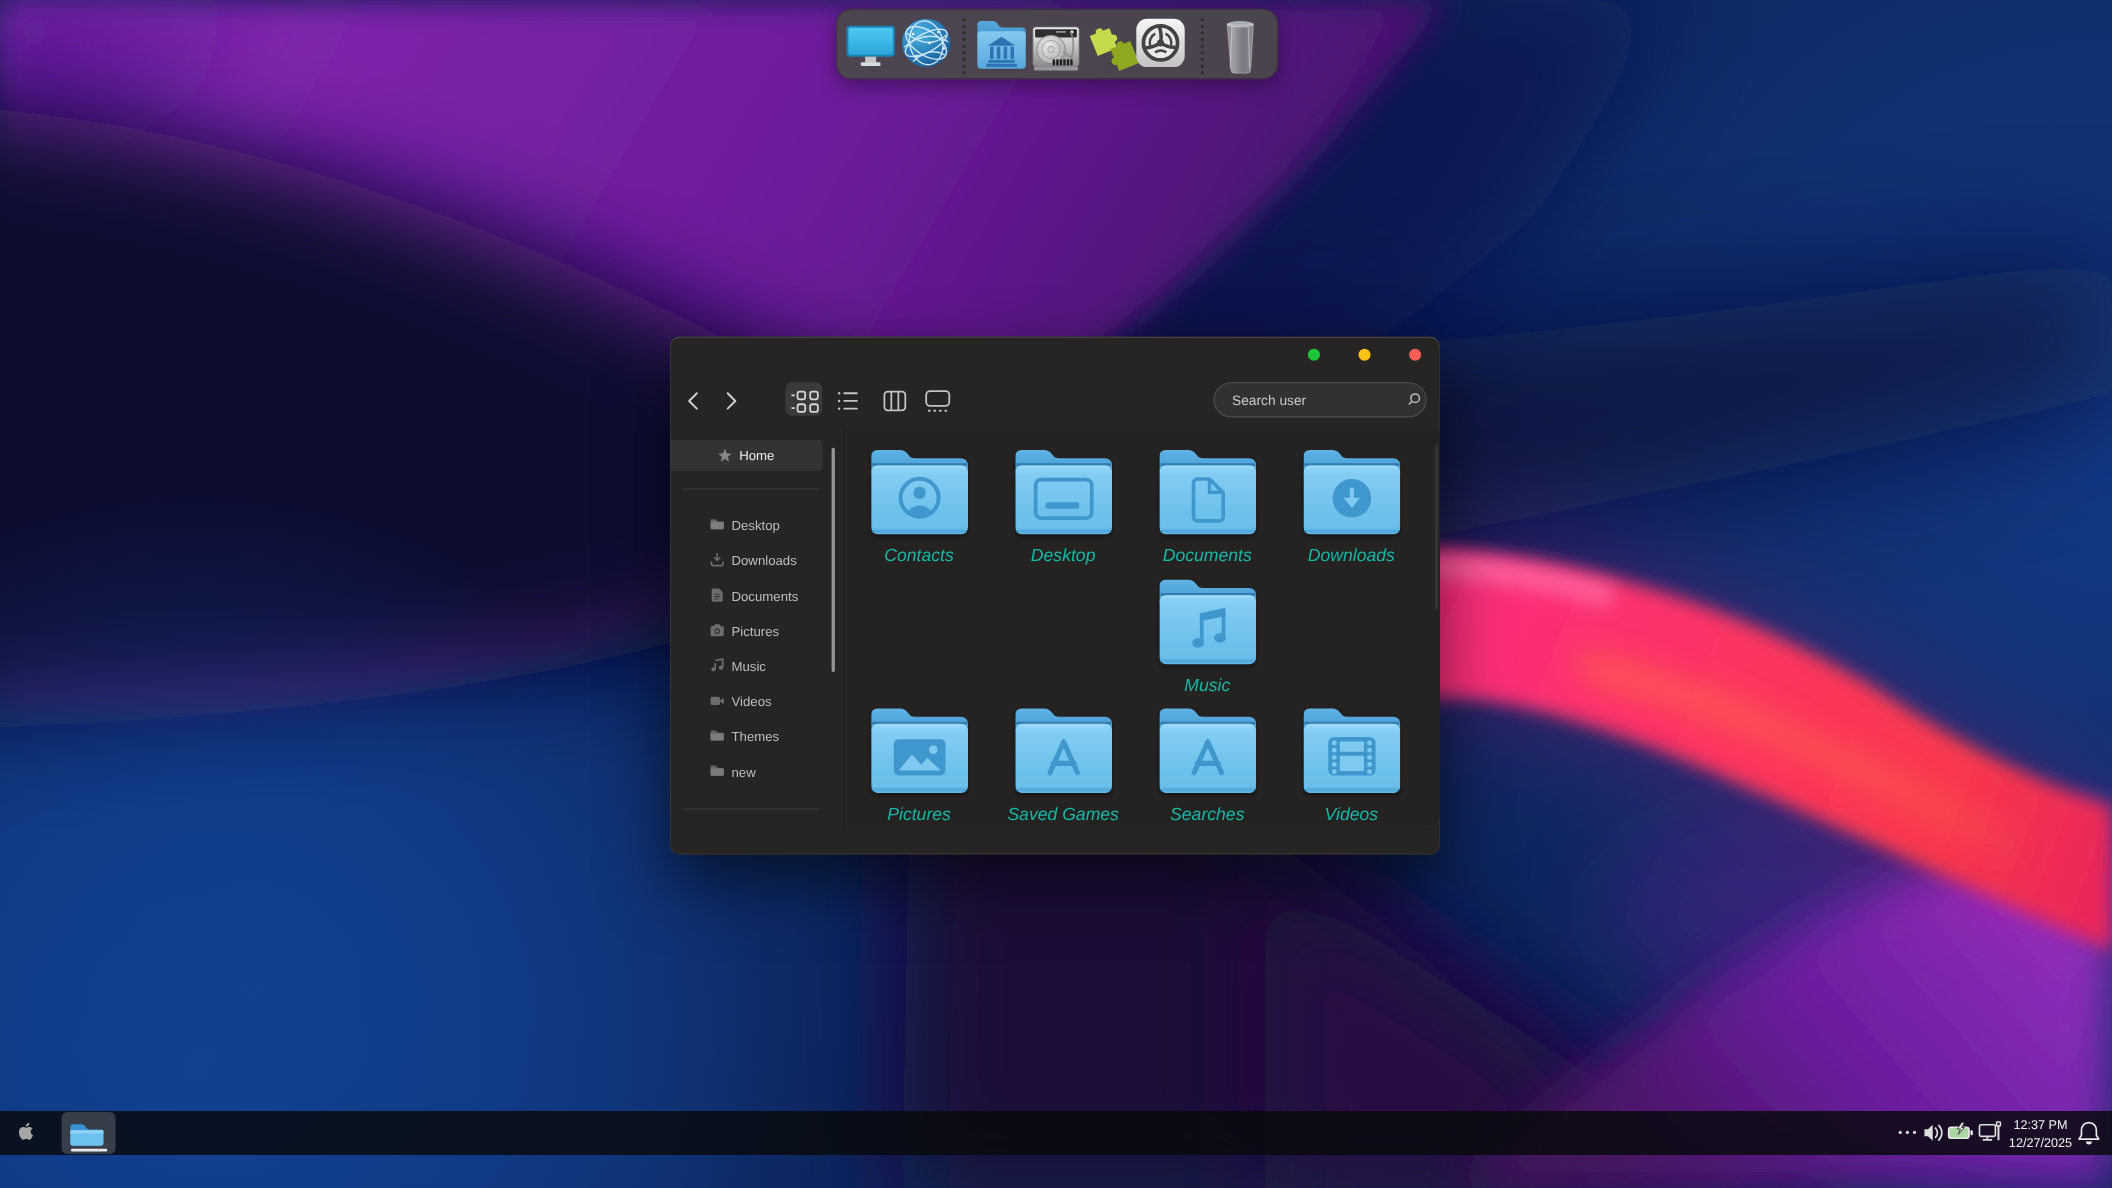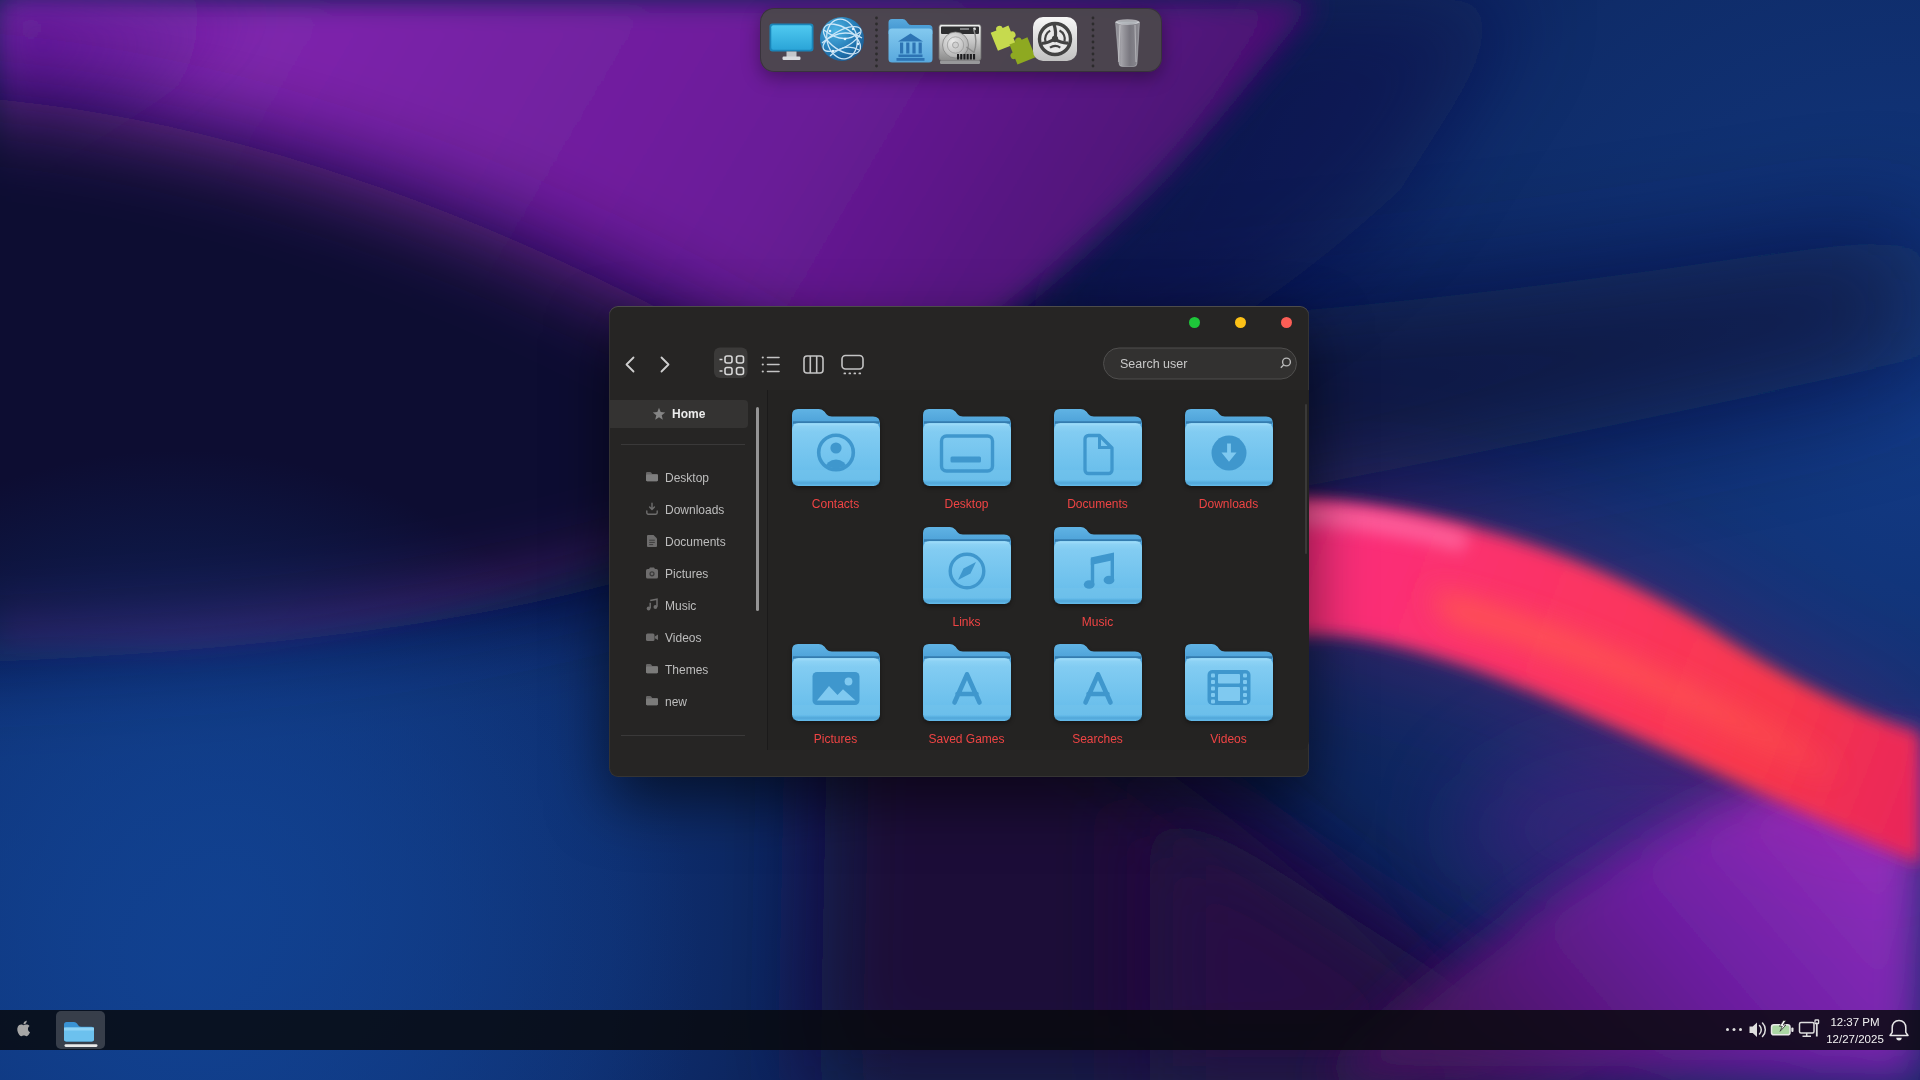--- a/index.html
+++ b/index.html
@@ -13,21 +13,21 @@
 #sidebar { position:absolute; left:0; top:84px; width:158px; height:360px; }
 #sbdiv { position:absolute; left:158px; top:84px; width:1px; height:360px; background:#1b1a1a; }
 #content { position:absolute; left:159px; top:84px; width:541px; height:360px; background:#242322; border-radius:0 0 9px 0; }
 #home { position:absolute; left:1px; top:10px; width:138px; height:28px; background:#343332; border-radius:0 4px 4px 0; }
 .sbitem { position:absolute; left:0; width:158px; height:26px; color:#bdbdbd; font-size:12px; }
 .sbitem span { position:absolute; left:56px; top:6px; }
 .sbitem svg { position:absolute; left:36px; top:5px; opacity:.62; }
 .sep { position:absolute; background:#3a3939; height:1px; }
 .cell { position:absolute; width:110px; text-align:center; }
 .cell svg { display:block; margin:0 auto; filter:drop-shadow(0 2px 2px rgba(0,0,0,.4)); }
-.cell .lb { margin-top:11px; color:#ef4444; font-size:12px; }
+.cell .lb { margin-top:11px; color:#14b8a6; font-size:16px;font-style:italic; }
 #taskbar { position:absolute; left:0; top:1010px; width:1920px; height:40px; background:rgba(8,9,13,.84); }
 </style>
 </head>
 <body>
 <svg id="wp" viewBox="0 0 1920 1080" preserveAspectRatio="none">
 <defs>
   <radialGradient id="gBlueR" cx="1920" cy="420" r="860" gradientUnits="userSpaceOnUse">
     <stop offset="0" stop-color="#123a85"></stop>
         <stop offset=".6" stop-color="#103070" stop-opacity=".8"></stop>
         <stop offset="1" stop-color="#0f2d6e" stop-opacity="0"></stop>
@@ -277,21 +277,21 @@
 <g stroke="#b8b8b8" stroke-width="1.4" fill="none">
 <circle cx="677.5" cy="22" r="3.9"></circle>
 <path d="M674.6 24.9 L671.8 27.7"></path>
 </g>
 </svg></div>
   <div id="sidebar">
       <div id="home">
         <svg style="position:absolute;left:42px;top:7px;opacity:.8" width="14" height="14" viewBox="0 0 14 14">
           <path d="M7 .8 L8.7 5.1 L13.2 5.4 L9.7 8.3 L10.8 12.7 L7 10.2 L3.2 12.7 L4.3 8.3 L.8 5.4 L5.3 5.1 Z" fill="#9a9a9a"></path>
         </svg>
-        <span style="position:absolute;left:62px;top:7px;font-size:12px;color:#ececec;font-weight:bold;">Home</span>
+        <span style="position:absolute;left:62px;top:7px;font-size:12px;color:#ececec;">Home</span>
       </div>
 <div class="sep" style="left:12px; top:54px; width:124px;"></div>
 <div class="sep" style="left:12px; top:345px; width:124px;"></div>
 <div style="position:absolute;left:147px;top:17px;width:2.5px;height:204px;border-radius:2px;background:#a9a9a9;opacity:.85"></div>
 <div class="sbitem" style="top:74.5px;">
         <svg width="14" height="14" viewBox="0 0 14 14">
           <path d="M1 3.2 q0-1.2 1.2-1.2 h2.8 q.8 0 1.2 .6 l.6 .9 q.4 .6 1.2 .6 h3.8 q1.2 0 1.2 1.2 V10 q0 1.2 -1.2 1.2 H2.2 Q1 11.2 1 10 Z" fill="#8f8f8f"></path>
           <rect x="1" y="4.6" width="12" height="6.6" rx="1.1" fill="#b5b5b5"></rect>
         </svg>
         <span>Desktop</span>
@@ -454,27 +454,20 @@
         </svg>
         <div class="lb">Documents</div>
       </div>
 <div class="cell" style="left:405.5px; top:18px;">
         <svg width="88" height="78" viewBox="0 0 88 78">
           <use href="#fBase"></use>
           <use href="#emDownloads"></use>
         </svg>
         <div class="lb">Downloads</div>
       </div>
-<div class="cell" style="left:143.5px; top:135.5px;">
-        <svg width="88" height="78" viewBox="0 0 88 78">
-          <use href="#fBase"></use>
-          <use href="#emLinks"></use>
-        </svg>
-        <div class="lb">Links</div>
-      </div>
 <div class="cell" style="left:274.5px; top:135.5px;">
         <svg width="88" height="78" viewBox="0 0 88 78">
           <use href="#fBase"></use>
           <use href="#emMusic"></use>
         </svg>
         <div class="lb">Music</div>
       </div>
 <div class="cell" style="left:12.5px; top:253px;">
         <svg width="88" height="78" viewBox="0 0 88 78">
           <use href="#fBase"></use>

